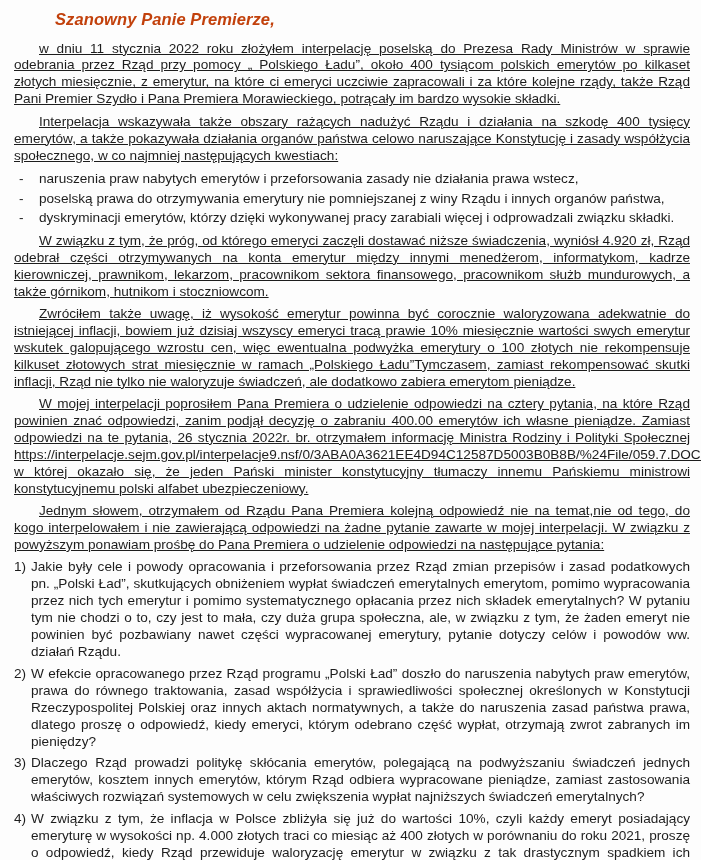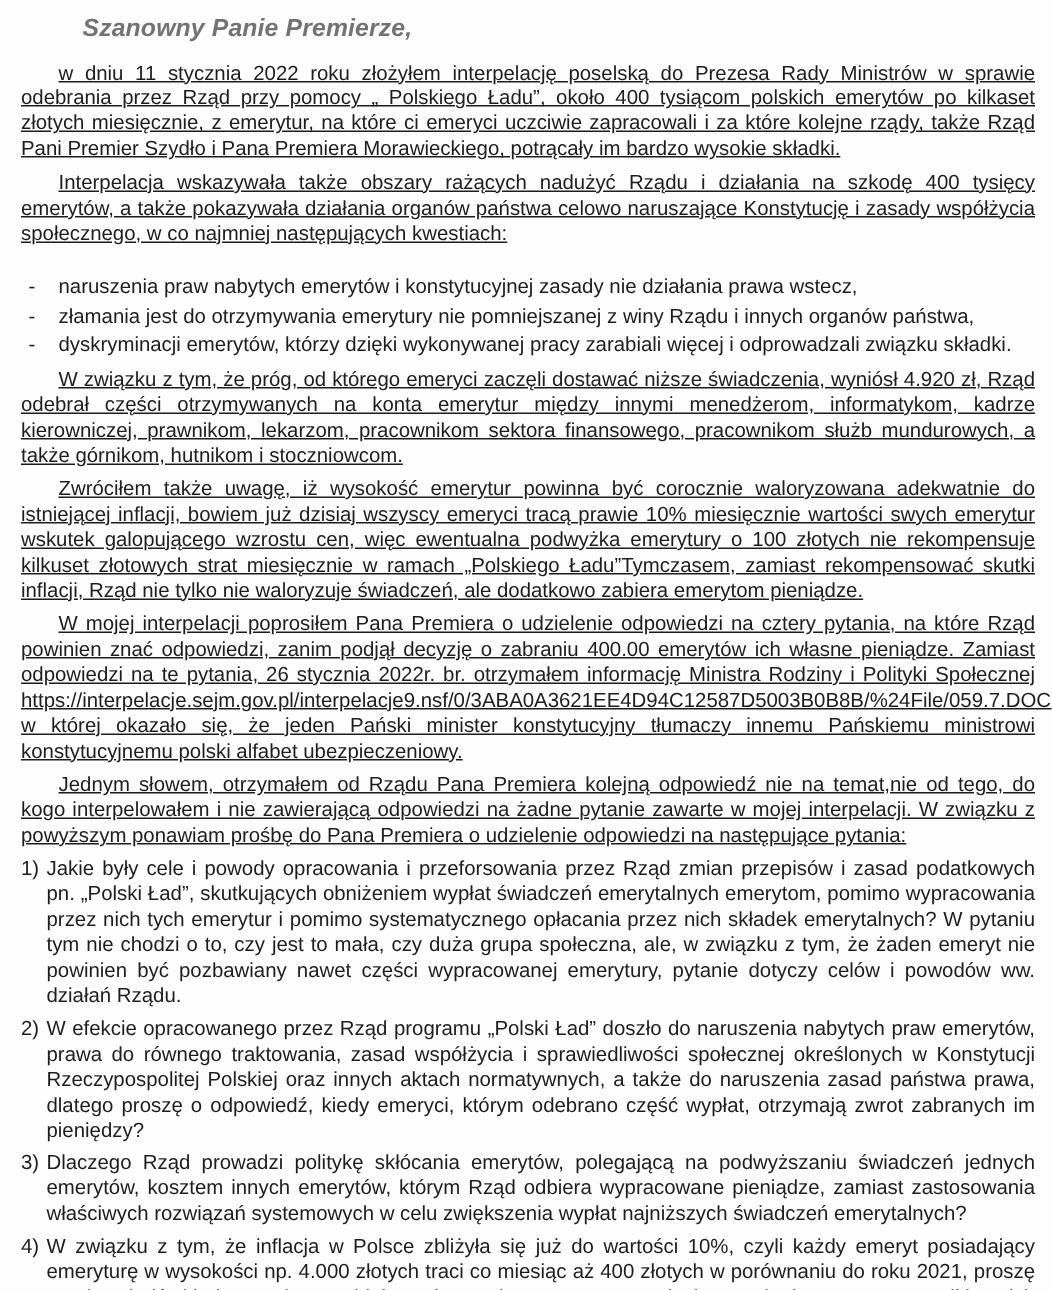--- a/index.html
+++ b/index.html
@@ -22,31 +22,31 @@
     font-size: 13.6px;
     line-height: 1.245;
     color: #1d1d1d;
     hyphens: auto;
     -webkit-hyphens: auto;
   }
   .salutation {
     font-size: 16.5px;
     font-weight: bold;
     font-style: italic;
-    color: #737373;
+    color: #c2410c;
     margin: 4px 0 11px 41px;
     letter-spacing: 0.1px;
   }
   .para {
     margin: 5.5px 0;
     text-align: justify;
     text-indent: 25px;
     text-decoration: underline;
   }
-  .para.no-bottom { margin-bottom: 19px; }
+  .para.no-bottom { margin-bottom: 7px; }
   .dash-list { margin: 1px 0 3px 0; }
   .dash-item {
     display: flex;
     margin: 2.5px 0;
   }
   .dash-marker {
     flex: 0 0 20px;
     padding-left: 5px;
   }
   .dash-text {
@@ -73,25 +73,25 @@
 
   <div class="salutation">Szanowny Panie Premierze,</div>
 
   <p class="para">w dniu 11 stycznia 2022 roku złożyłem interpelację poselską do Prezesa Rady Ministrów w sprawie odebrania przez Rząd przy pomocy „ Polskiego Ładu”, około 400 tysiącom polskich emerytów po kilkaset złotych miesięcznie, z emerytur, na które ci emeryci uczciwie zapracowali i za które kolejne rządy, także Rząd Pani Premier Szydło i Pana Premiera Morawieckiego, potrącały im bardzo wysokie składki.</p>
 
   <p class="para no-bottom">Interpelacja wskazywała także obszary rażących nadużyć Rządu i działania na szkodę 400 tysięcy emerytów, a także pokazywała działania organów państwa celowo naruszające Konstytucję i zasady współżycia społecznego, w co najmniej następujących kwestiach:</p>
 
   <div class="dash-list">
     <div class="dash-item">
       <span class="dash-marker">-</span>
-      <span class="dash-text">naruszenia praw nabytych emerytów i konstytucyjnej zasady nie działania prawa wstecz,</span>
+      <span class="dash-text">naruszenia praw nabytych emerytów i przeforsowania zasady nie działania prawa wstecz,</span>
     </div>
     <div class="dash-item">
       <span class="dash-marker">-</span>
-      <span class="dash-text">złamania jest do otrzymywania emerytury nie pomniejszanej z winy Rządu i innych organów państwa,</span>
+      <span class="dash-text">poselską prawa do otrzymywania emerytury nie pomniejszanej z winy Rządu i innych organów państwa,</span>
     </div>
     <div class="dash-item">
       <span class="dash-marker">-</span>
       <span class="dash-text">dyskryminacji emerytów, którzy dzięki wykonywanej pracy zarabiali więcej i odprowadzali związku składki.</span>
     </div>
   </div>
 
   <p class="para">W związku z tym, że próg, od którego emeryci zaczęli dostawać niższe świadczenia, wyniósł 4.920 zł, Rząd odebrał części otrzymywanych na konta emerytur między innymi menedżerom, informatykom, kadrze kierowniczej, prawnikom, lekarzom, pracownikom sektora finansowego, pracownikom służb mundurowych, a także górnikom, hutnikom i stoczniowcom.</p>
 
   <p class="para">Zwróciłem także uwagę, iż wysokość emerytur powinna być corocznie waloryzowana adekwatnie do istniejącej inflacji, bowiem już dzisiaj wszyscy emeryci tracą prawie 10% miesięcznie wartości swych emerytur wskutek galopującego wzrostu cen, więc ewentualna podwyżka emerytury o 100 złotych nie rekompensuje kilkuset złotowych strat miesięcznie w ramach „Polskiego Ładu”Tymczasem, zamiast rekompensować skutki inflacji, Rząd nie tylko nie waloryzuje świadczeń, ale dodatkowo zabiera emerytom pieniądze.</p>

